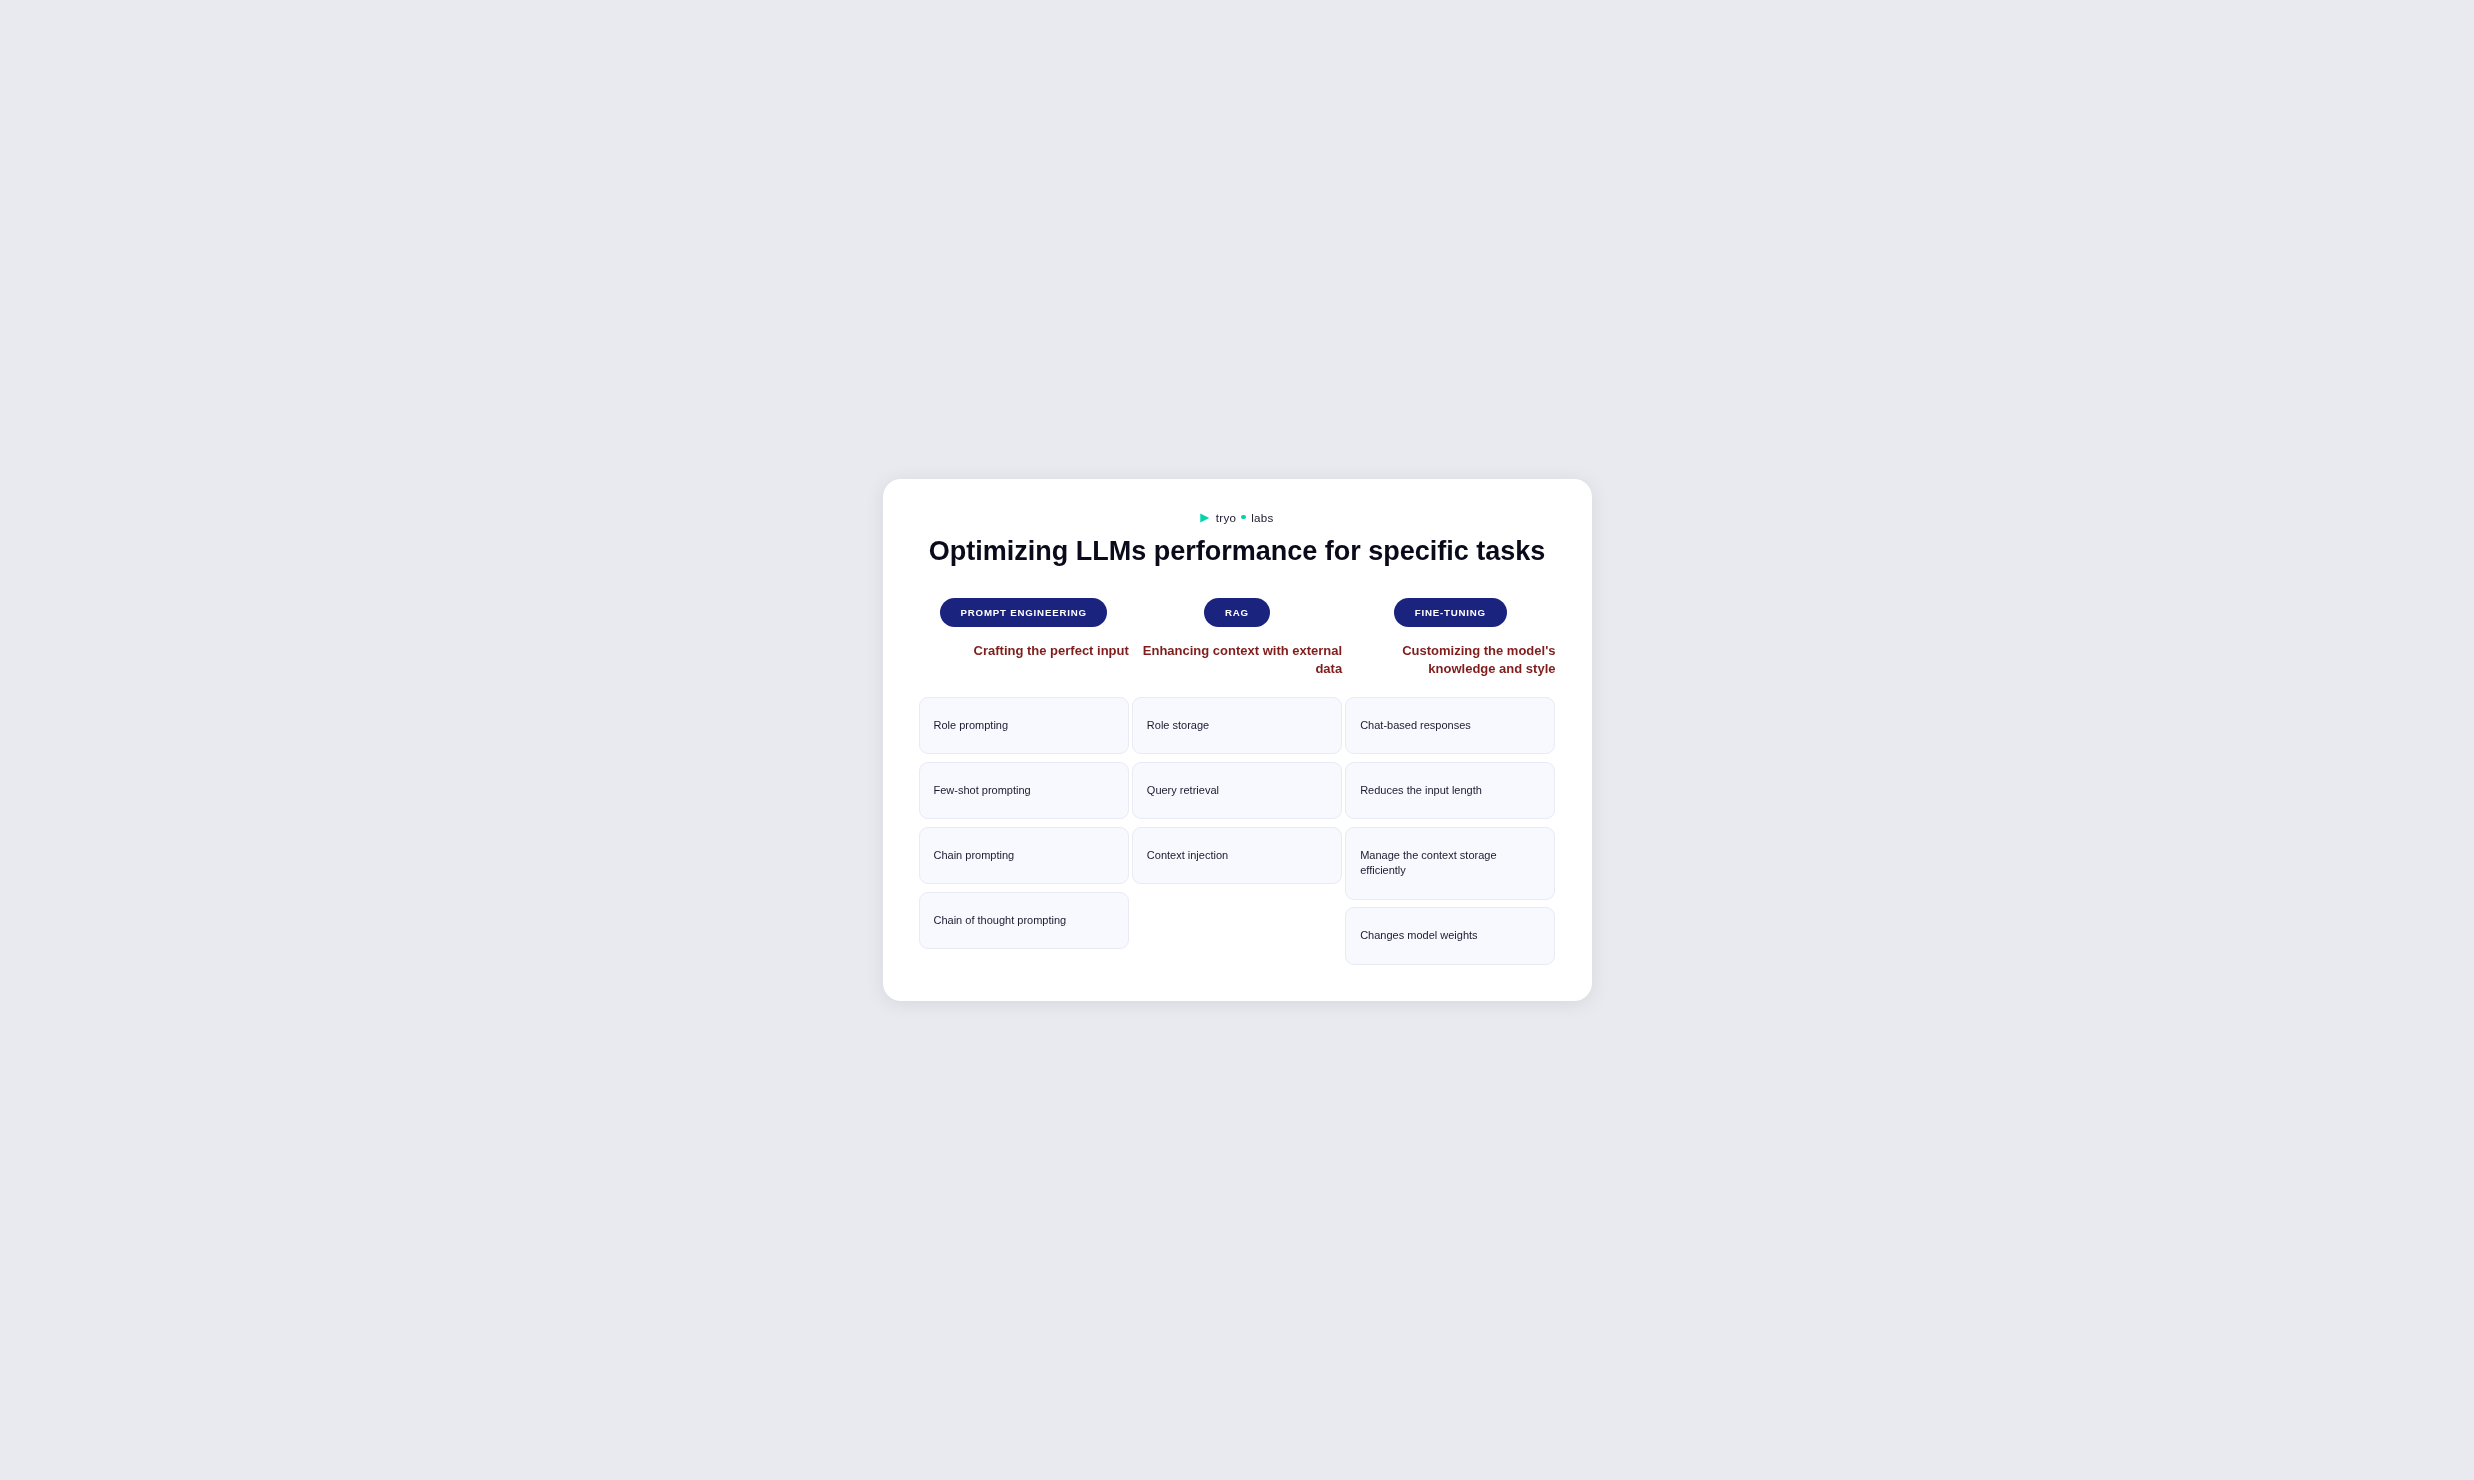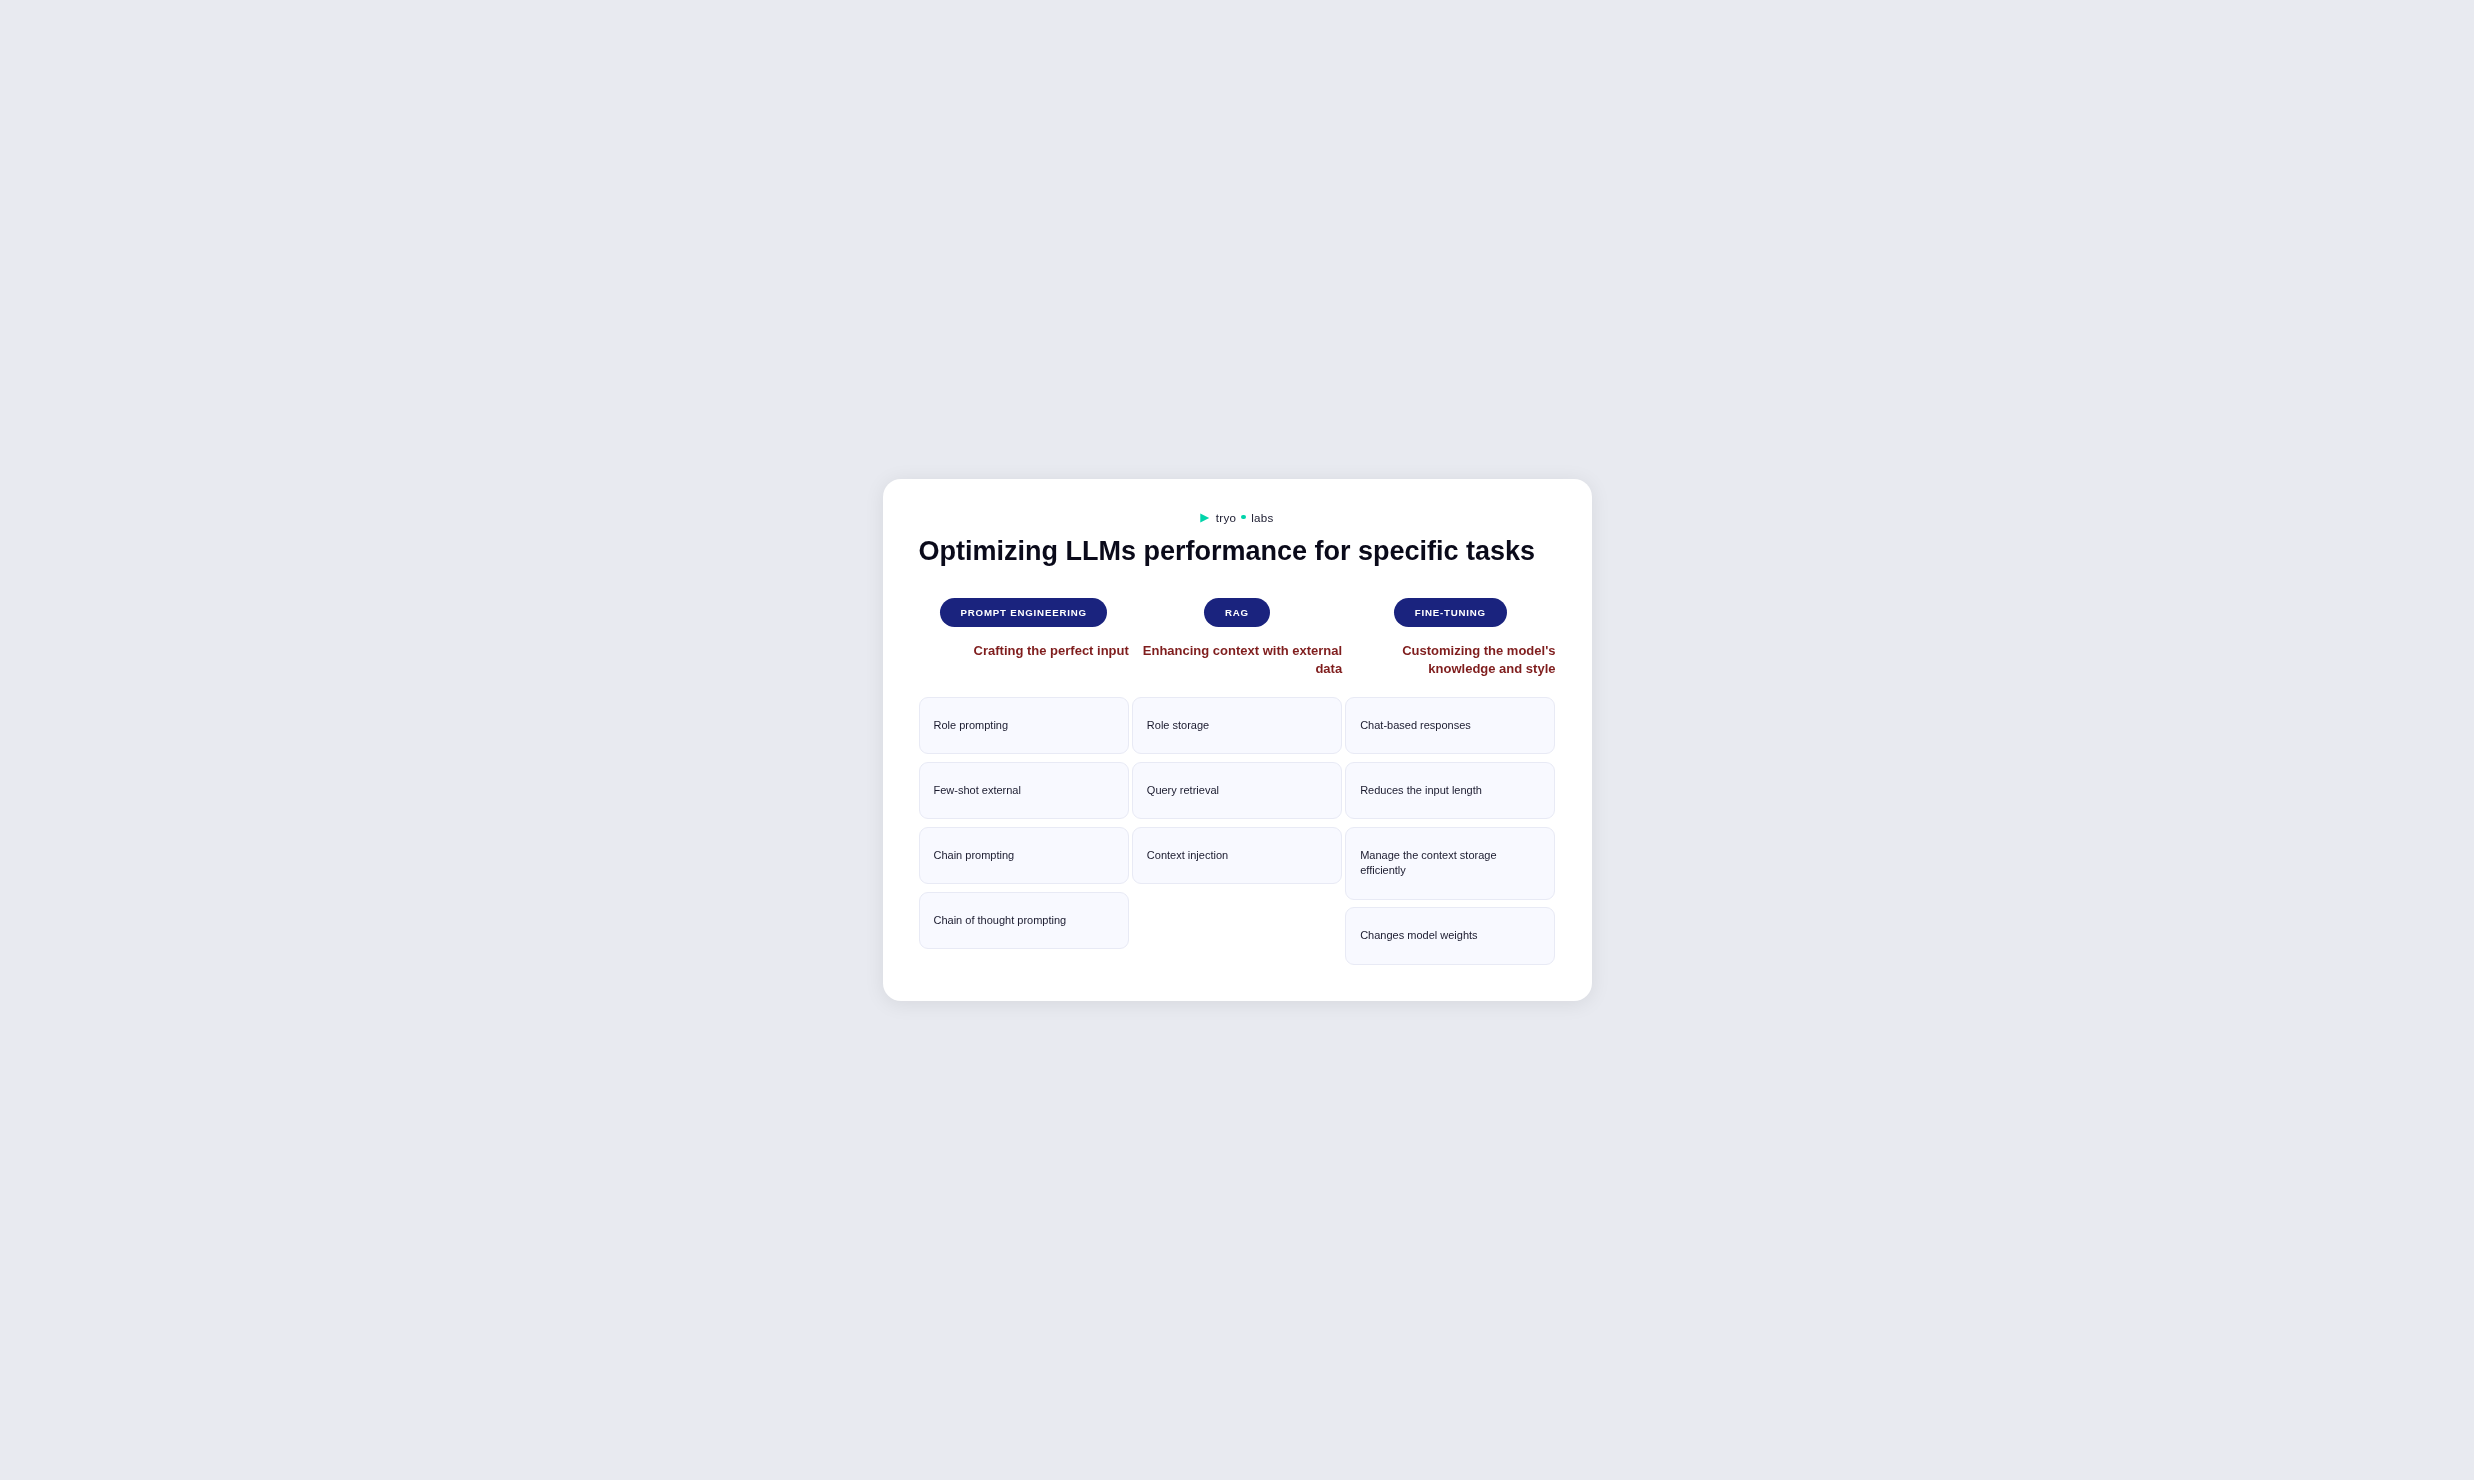--- a/index.html
+++ b/index.html
@@ -39,20 +39,21 @@
       border-radius: 50%;
       display: inline-block;
       margin: 0 1.3px;
     }
     .tryo-arrow {
       color: #00d4aa;
       font-size: 11.6px;
       margin-right: 2.6px;
     }
     .main-title {
+      text-align: center;
       font-size: 27px;
       font-weight: 800;
       color: #0a0a1a;
       margin-bottom: 31px;
       line-height: 1.15;
     }
     .columns {
       display: grid;
       grid-template-columns: 1fr 1fr 1fr;
       gap: 3px;
@@ -117,21 +118,21 @@
   <h1 class="main-title">Optimizing LLMs performance for specific tasks</h1>
 
   <div class="columns" id="columns-container">
   <div class="column">
         <div class="column-header">
           <span class="category-badge">PROMPT ENGINEERING</span>
         </div>
         <div class="column-subtitle">Crafting the perfect input</div>
         <div class="items-list">
           <div class="item-card">Role prompting</div>
-          <div class="item-card">Few-shot external</div>
+          <div class="item-card">Few-shot prompting</div>
           <div class="item-card">Chain prompting</div>
           <div class="item-card">Chain of thought prompting</div>
         </div>
       </div>
       <div class="column">
         <div class="column-header">
           <span class="category-badge">RAG</span>
         </div>
         <div class="column-subtitle">Enhancing context with external data</div>
         <div class="items-list">

